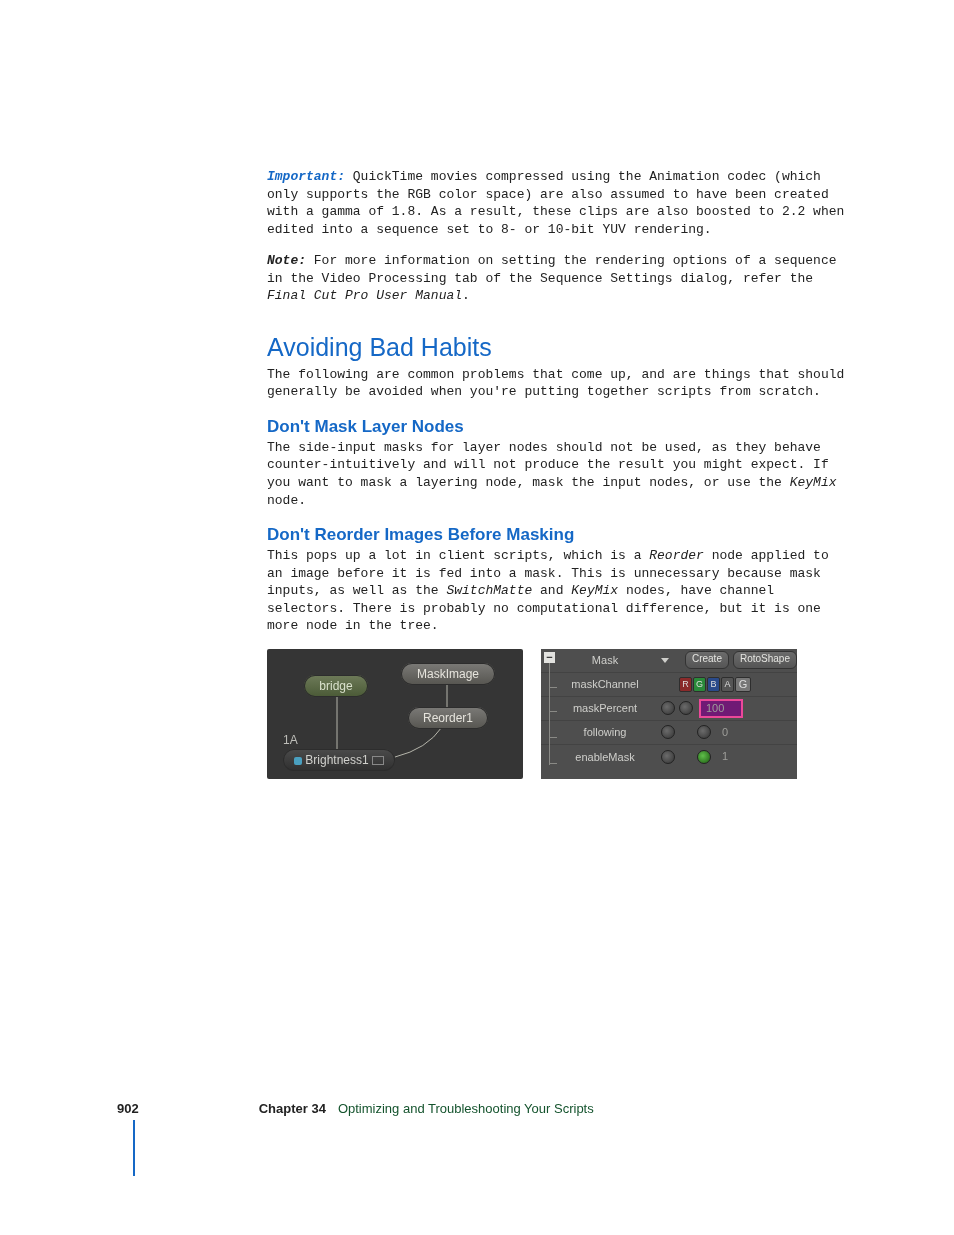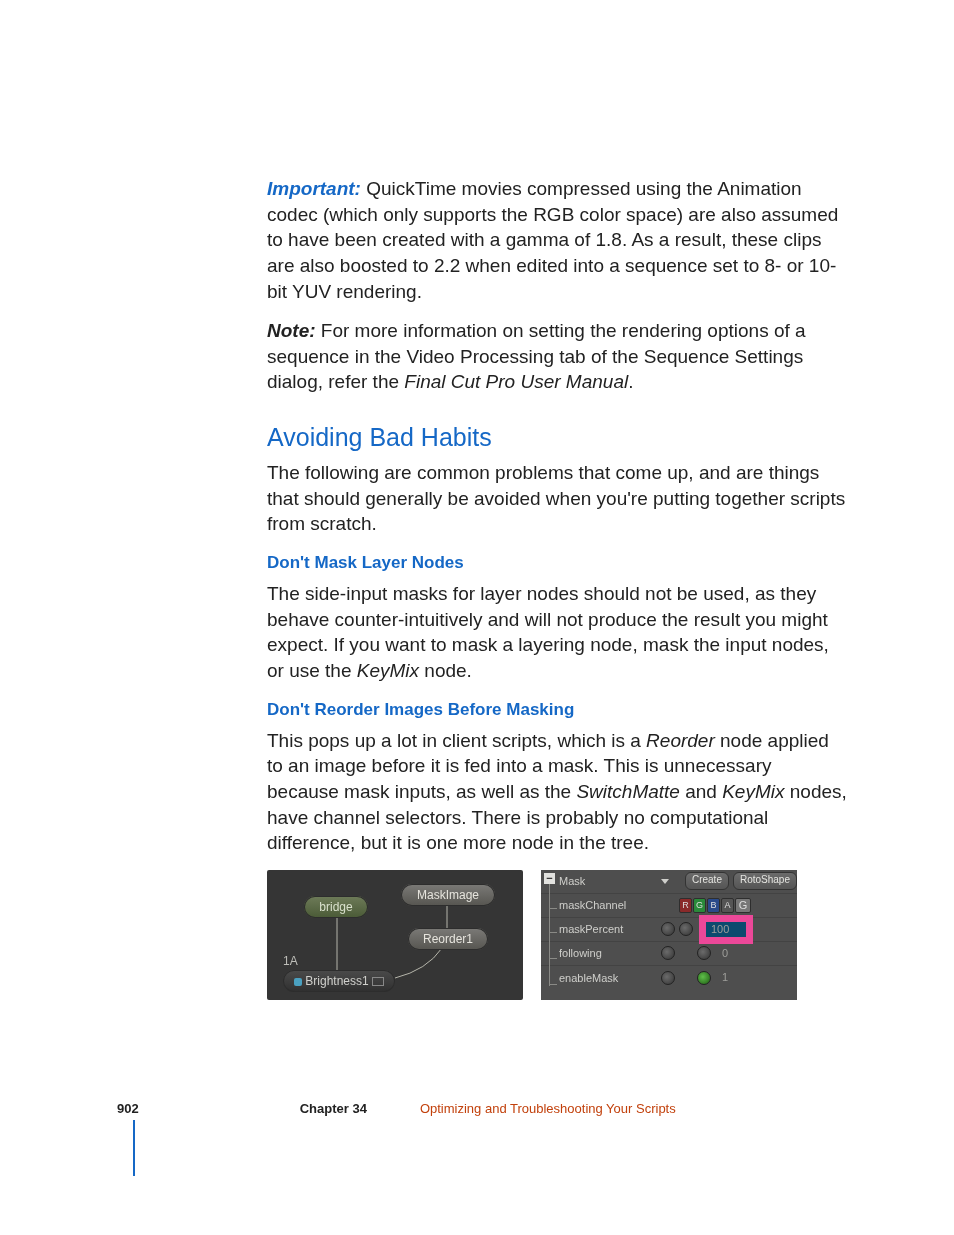--- a/index.html
+++ b/index.html
@@ -19,24 +19,25 @@
     position: relative;
     box-sizing: border-box;
   }
   .content {
     position: absolute;
     left: 267px;
     top: 168px;
     width: 580px;
   }
   p {
-    margin: 8px 0 14px 0;
-    font-size: 19px;
+    margin: 0 0 14px 0;
+    font-size: 13px;
     line-height: 1.35;
     color: #222;
+    font-family: Liberation Mono, monospace;
   }
   .label-strong {
     font-style: italic;
     font-weight: 700;
     color: #1568c6;
   }
   .label-note {
     font-style: italic;
     font-weight: 700;
     color: #222;
@@ -121,21 +122,21 @@
     left: 8px; top: 14px;
     width: 1px; height: 102px;
     background: #8a8a86;
   }
   .tree-branch {
     position: absolute;
     left: 8px;
     width: 8px; height: 1px;
     background: #8a8a86;
   }
-  .row-label { width: 92px; text-align: left; padding-right: 6px; }
+  .row-label { width: 92px; text-align: center; padding-right: 6px; }
   .btn {
     background: linear-gradient(#6b6b6b,#555);
     border: 1px solid #333;
     color: #e5e5e1;
     font-size: 10px;
     height: 16px;
     line-height: 14px;
     padding: 0 6px;
     border-radius: 6px;
     margin-left: 4px;
@@ -165,22 +166,22 @@
   .knob {
     width: 12px; height: 12px; border-radius: 50%;
     background: radial-gradient(circle at 40% 40%, #6b6b6b, #333);
     border: 1px solid #222;
     margin-left: 4px;
   }
   .knob.green {
     background: radial-gradient(circle at 40% 40%, #5fbf4a, #1d5a12);
   }
   .valbox {
-    background: #0c4a6e;
-    border: 7px solid #ec4899;
+    background: #701a75;
+    border: 2px solid #ec4899;
     color: #9e9e9a;
     font-size: 11px;
     height: 15px;
     line-height: 15px;
     padding: 0 5px;
     margin-left: 6px;
     min-width: 30px;
   }
   .dropdown-arrow {
     width: 0; height: 0;
@@ -191,25 +192,24 @@
   }
 
   
   .footer {
     position: absolute;
     left: 117px;
     bottom: 119px;
     display: flex;
     align-items: baseline;
     font-size: 13px;
-    gap: 41px;
   }
   .page-num { font-weight: 700; color: #222; margin-right: 120px; }
   .chapter-label { font-weight: 700; color: #222; margin-right: 12px; }
-  .chapter-title { color: #c2410c; text-align: right; }
+  .chapter-title { color: #14532d; text-align: right; }
   .strip {
     position: absolute;
     left: 133px;
     bottom: 59px;
     width: 2px;
     height: 56px;
     background: #1568c6;
   }
 </style>
 </head>

